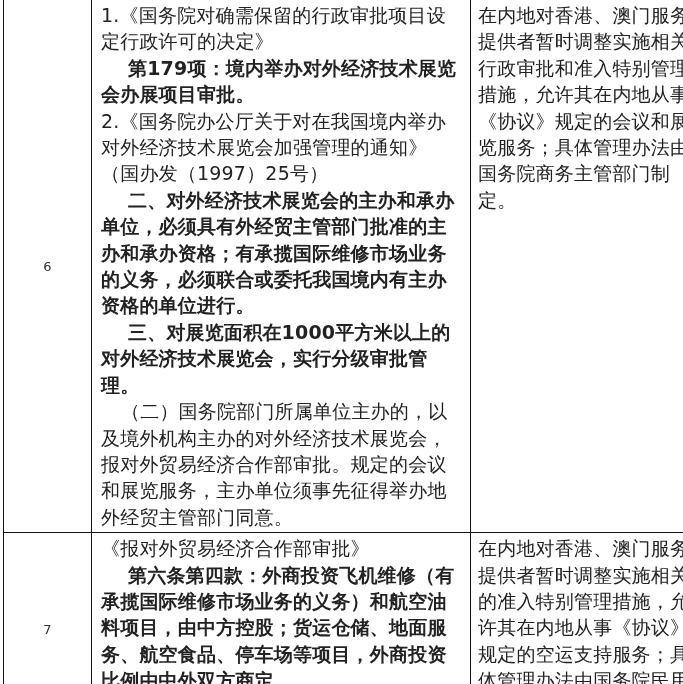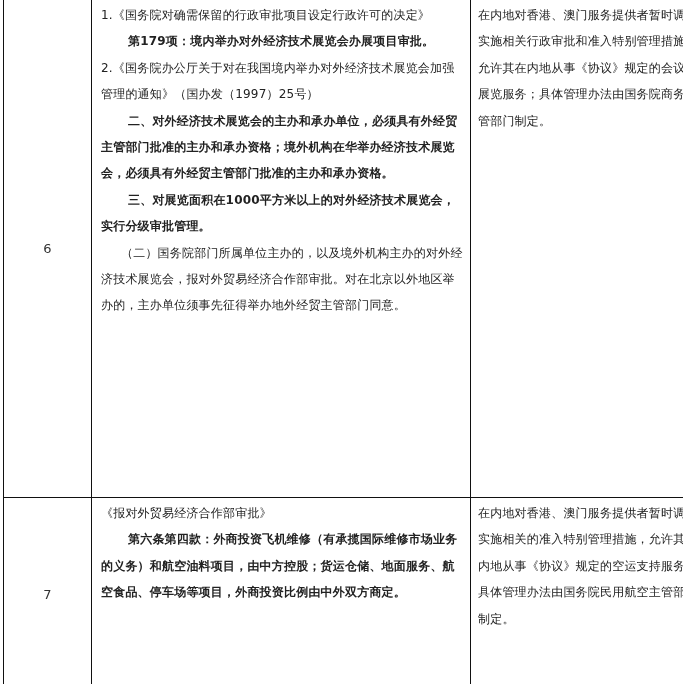--- a/index.html
+++ b/index.html
@@ -5,40 +5,40 @@
   html, body { margin: 0; padding: 0; background: #ffffff; }
   body { width: 683px; height: 684px; position: relative; overflow: hidden;
          font-family: "DejaVu Sans", "Liberation Sans", sans-serif; color: #222; }
   table.doc { position: absolute; left: 3px; top: -1px; border-collapse: collapse;
               table-layout: fixed; width: 676px; }
   table.doc td { border: 1.5px solid #111; vertical-align: top; padding: 0; }
   td.num { width: 87px; text-align: center; vertical-align: middle !important;
            font-size: 13px; color: #333; }
   td.law { width: 363px; padding: 2px 6px 2px 9px !important; }
   td.measure { width: 222px; padding: 2px 4px 2px 7px !important; }
-  .p { font-size: 12px; line-height: 26.4px; letter-spacing: 0.2px; white-space: normal; margin: 0; }
+  .p { font-size: 19px; line-height: 26.4px; letter-spacing: 0.2px; white-space: normal; margin: 0; }
   .ind { text-indent: 27px; font-weight: bold; }
   .ind2 { text-indent: 20px; }
   tr.r6 td { height: 493px; }
   tr.r7 td { height: 189px; }
 </style>
 </head>
 <body>
 
 <table class="doc">
   <tbody>
       <tr class="r6">
     <td class="num">6</td>
     <td class="law">
       <p class="p">1.《国务院对确需保留的行政审批项目设定行政许可的决定》</p>
       <p class="p ind">第179项：境内举办对外经济技术展览会办展项目审批。</p>
       <p class="p">2.《国务院办公厅关于对在我国境内举办对外经济技术展览会加强管理的通知》（国办发（1997）25号）</p>
-      <p class="p ind">二、对外经济技术展览会的主办和承办单位，必须具有外经贸主管部门批准的主办和承办资格；境外机构在华举办经济技术展览会，必须具有外经贸主管部门批准的主办和承办资格。</p>
+      <p class="p ind">二、对外经济技术展览会的主办和承办单位，必须具有外经贸主管部门批准的主办和承办资格；有承揽国际维修市场业务的义务，必须联合或委托我国境内有主办资格的单位进行。</p>
       <p class="p ind">三、对展览面积在1000平方米以上的对外经济技术展览会，实行分级审批管理。</p>
-      <p class="p ind2">（二）国务院部门所属单位主办的，以及境外机构主办的对外经济技术展览会，报对外贸易经济合作部审批。对在北京以外地区举办的，主办单位须事先征得举办地外经贸主管部门同意。</p>
+      <p class="p ind2">（二）国务院部门所属单位主办的，以及境外机构主办的对外经济技术展览会，报对外贸易经济合作部审批。规定的会议和展览服务，主办单位须事先征得举办地外经贸主管部门同意。</p>
     </td>
     <td class="measure">
       <p class="p">在内地对香港、澳门服务提供者暂时调整实施相关行政审批和准入特别管理措施，允许其在内地从事《协议》规定的会议和展览服务；具体管理办法由国务院商务主管部门制定。</p>
     </td>
   </tr>
   <tr class="r7">
     <td class="num">7</td>
     <td class="law">
       <p class="p">《报对外贸易经济合作部审批》</p>
       <p class="p ind">第六条第四款：外商投资飞机维修（有承揽国际维修市场业务的义务）和航空油料项目，由中方控股；货运仓储、地面服务、航空食品、停车场等项目，外商投资比例由中外双方商定。</p>

